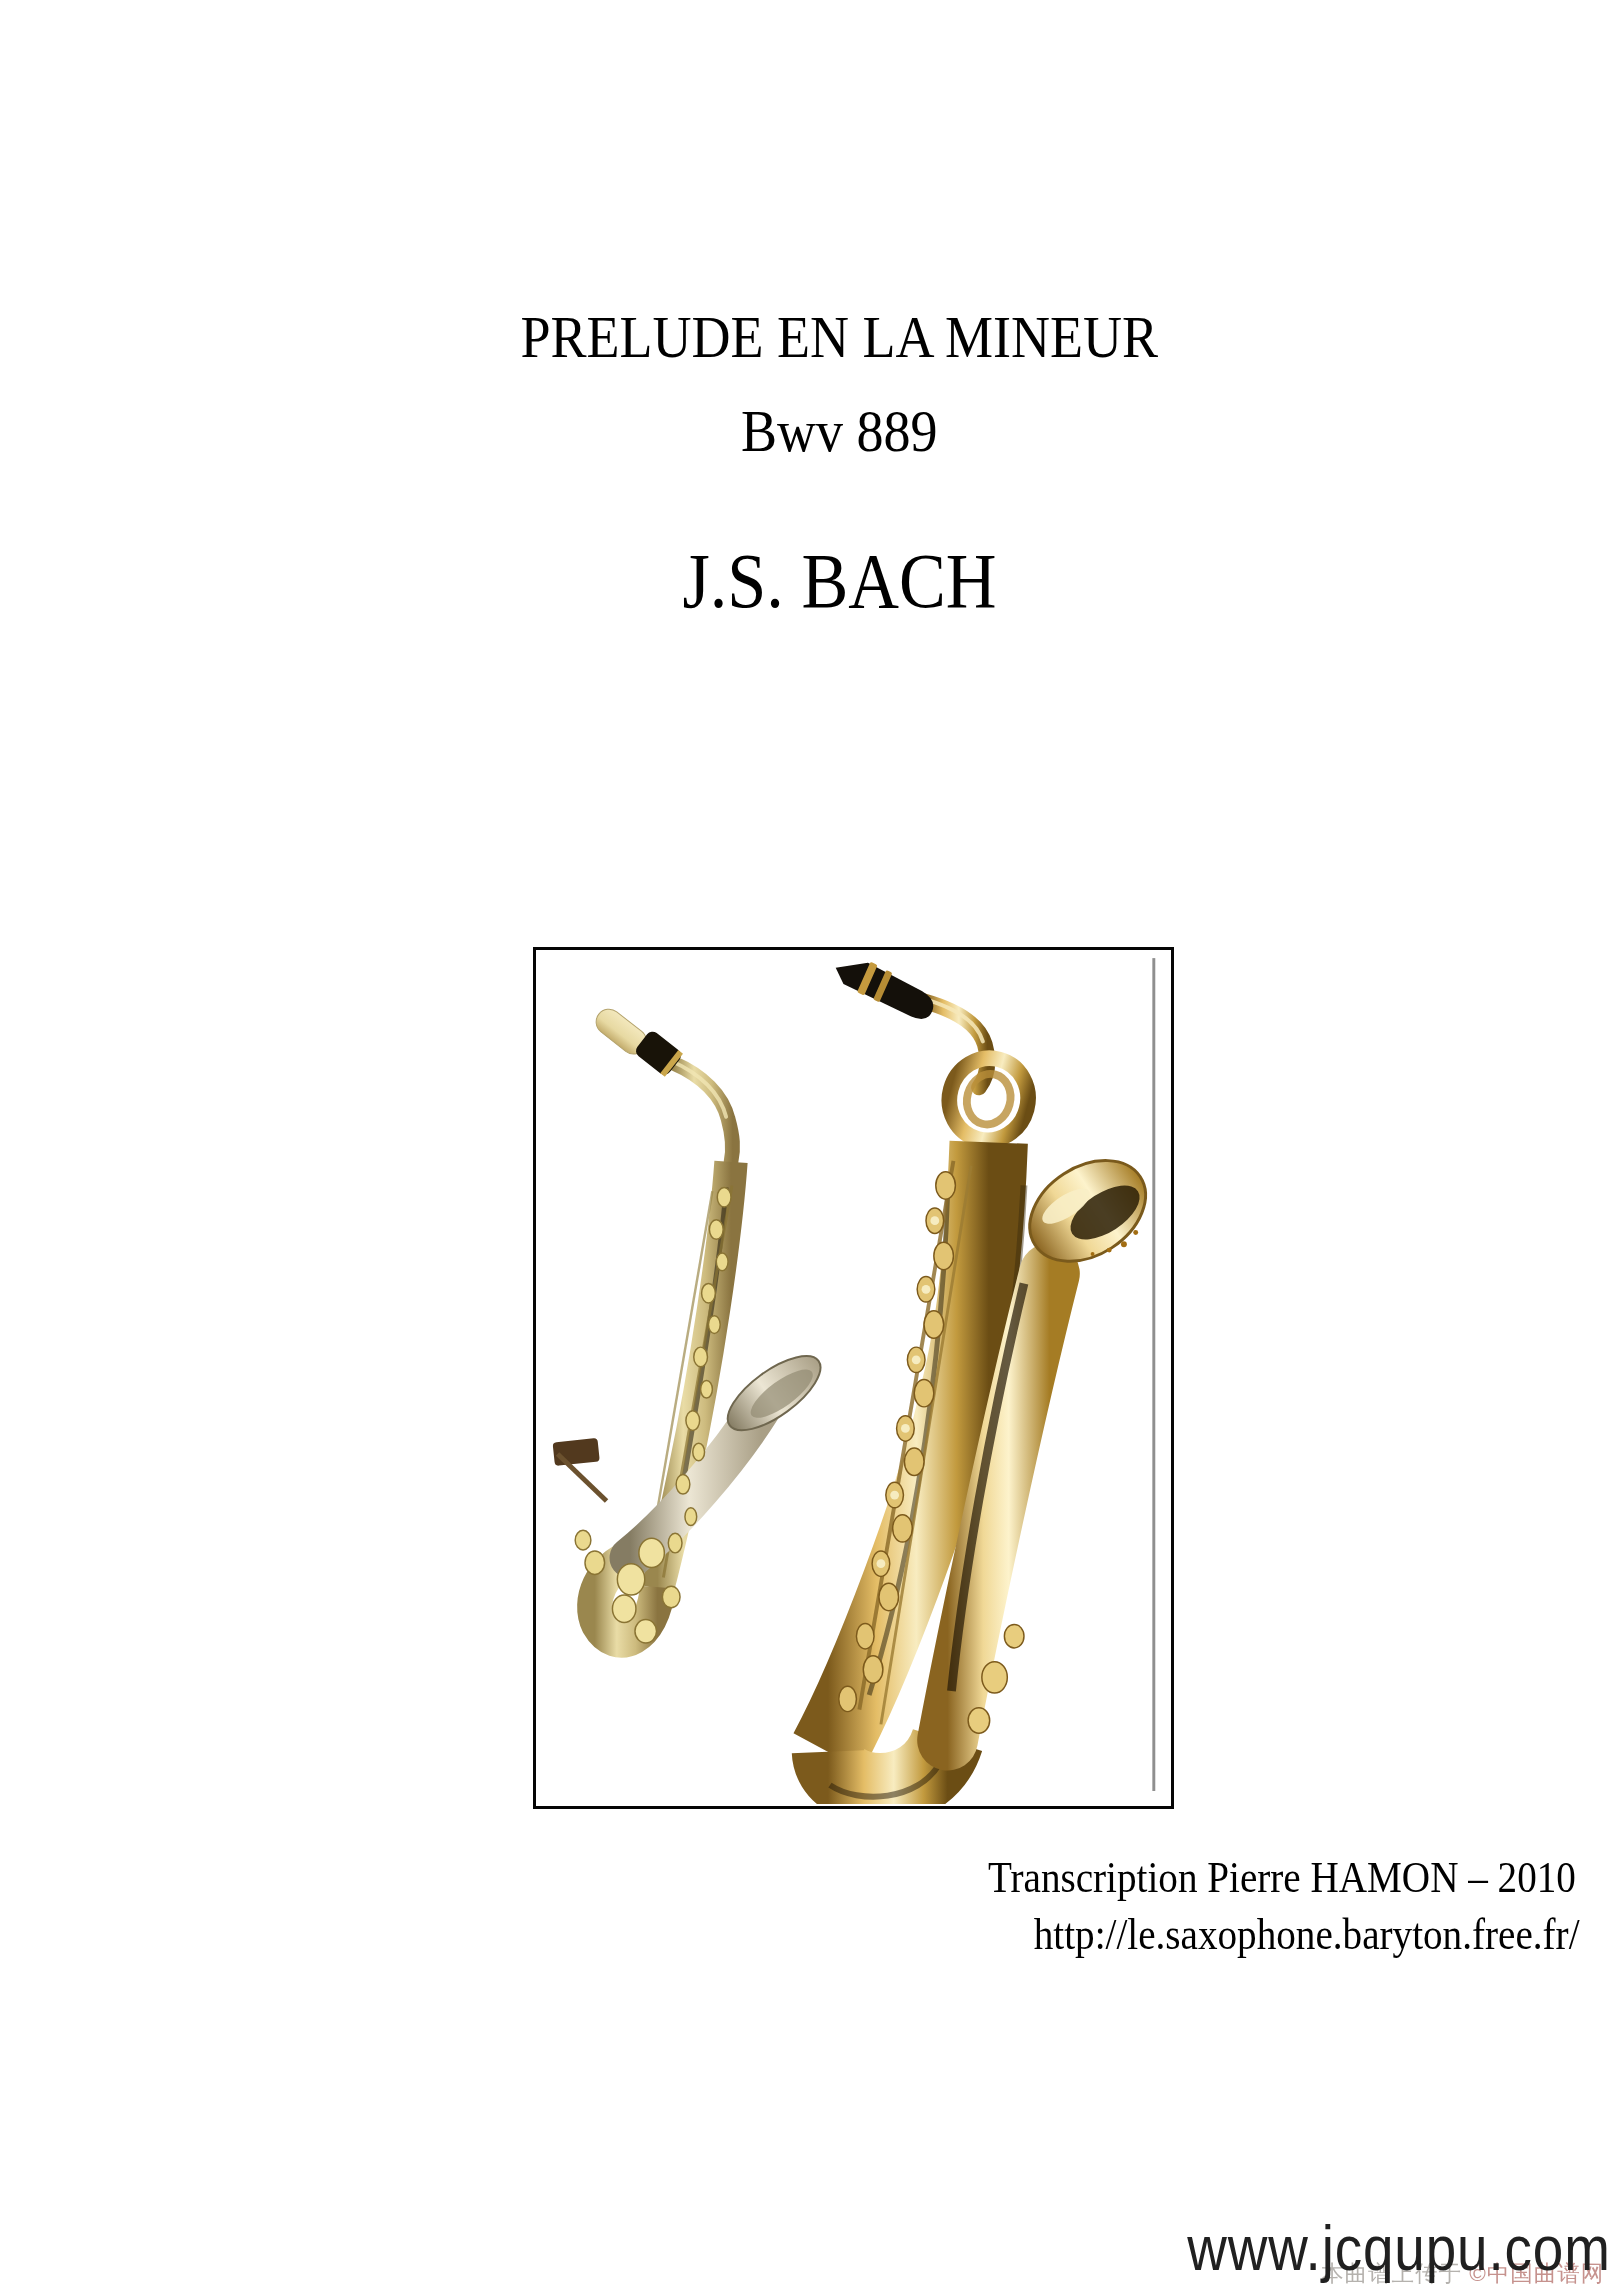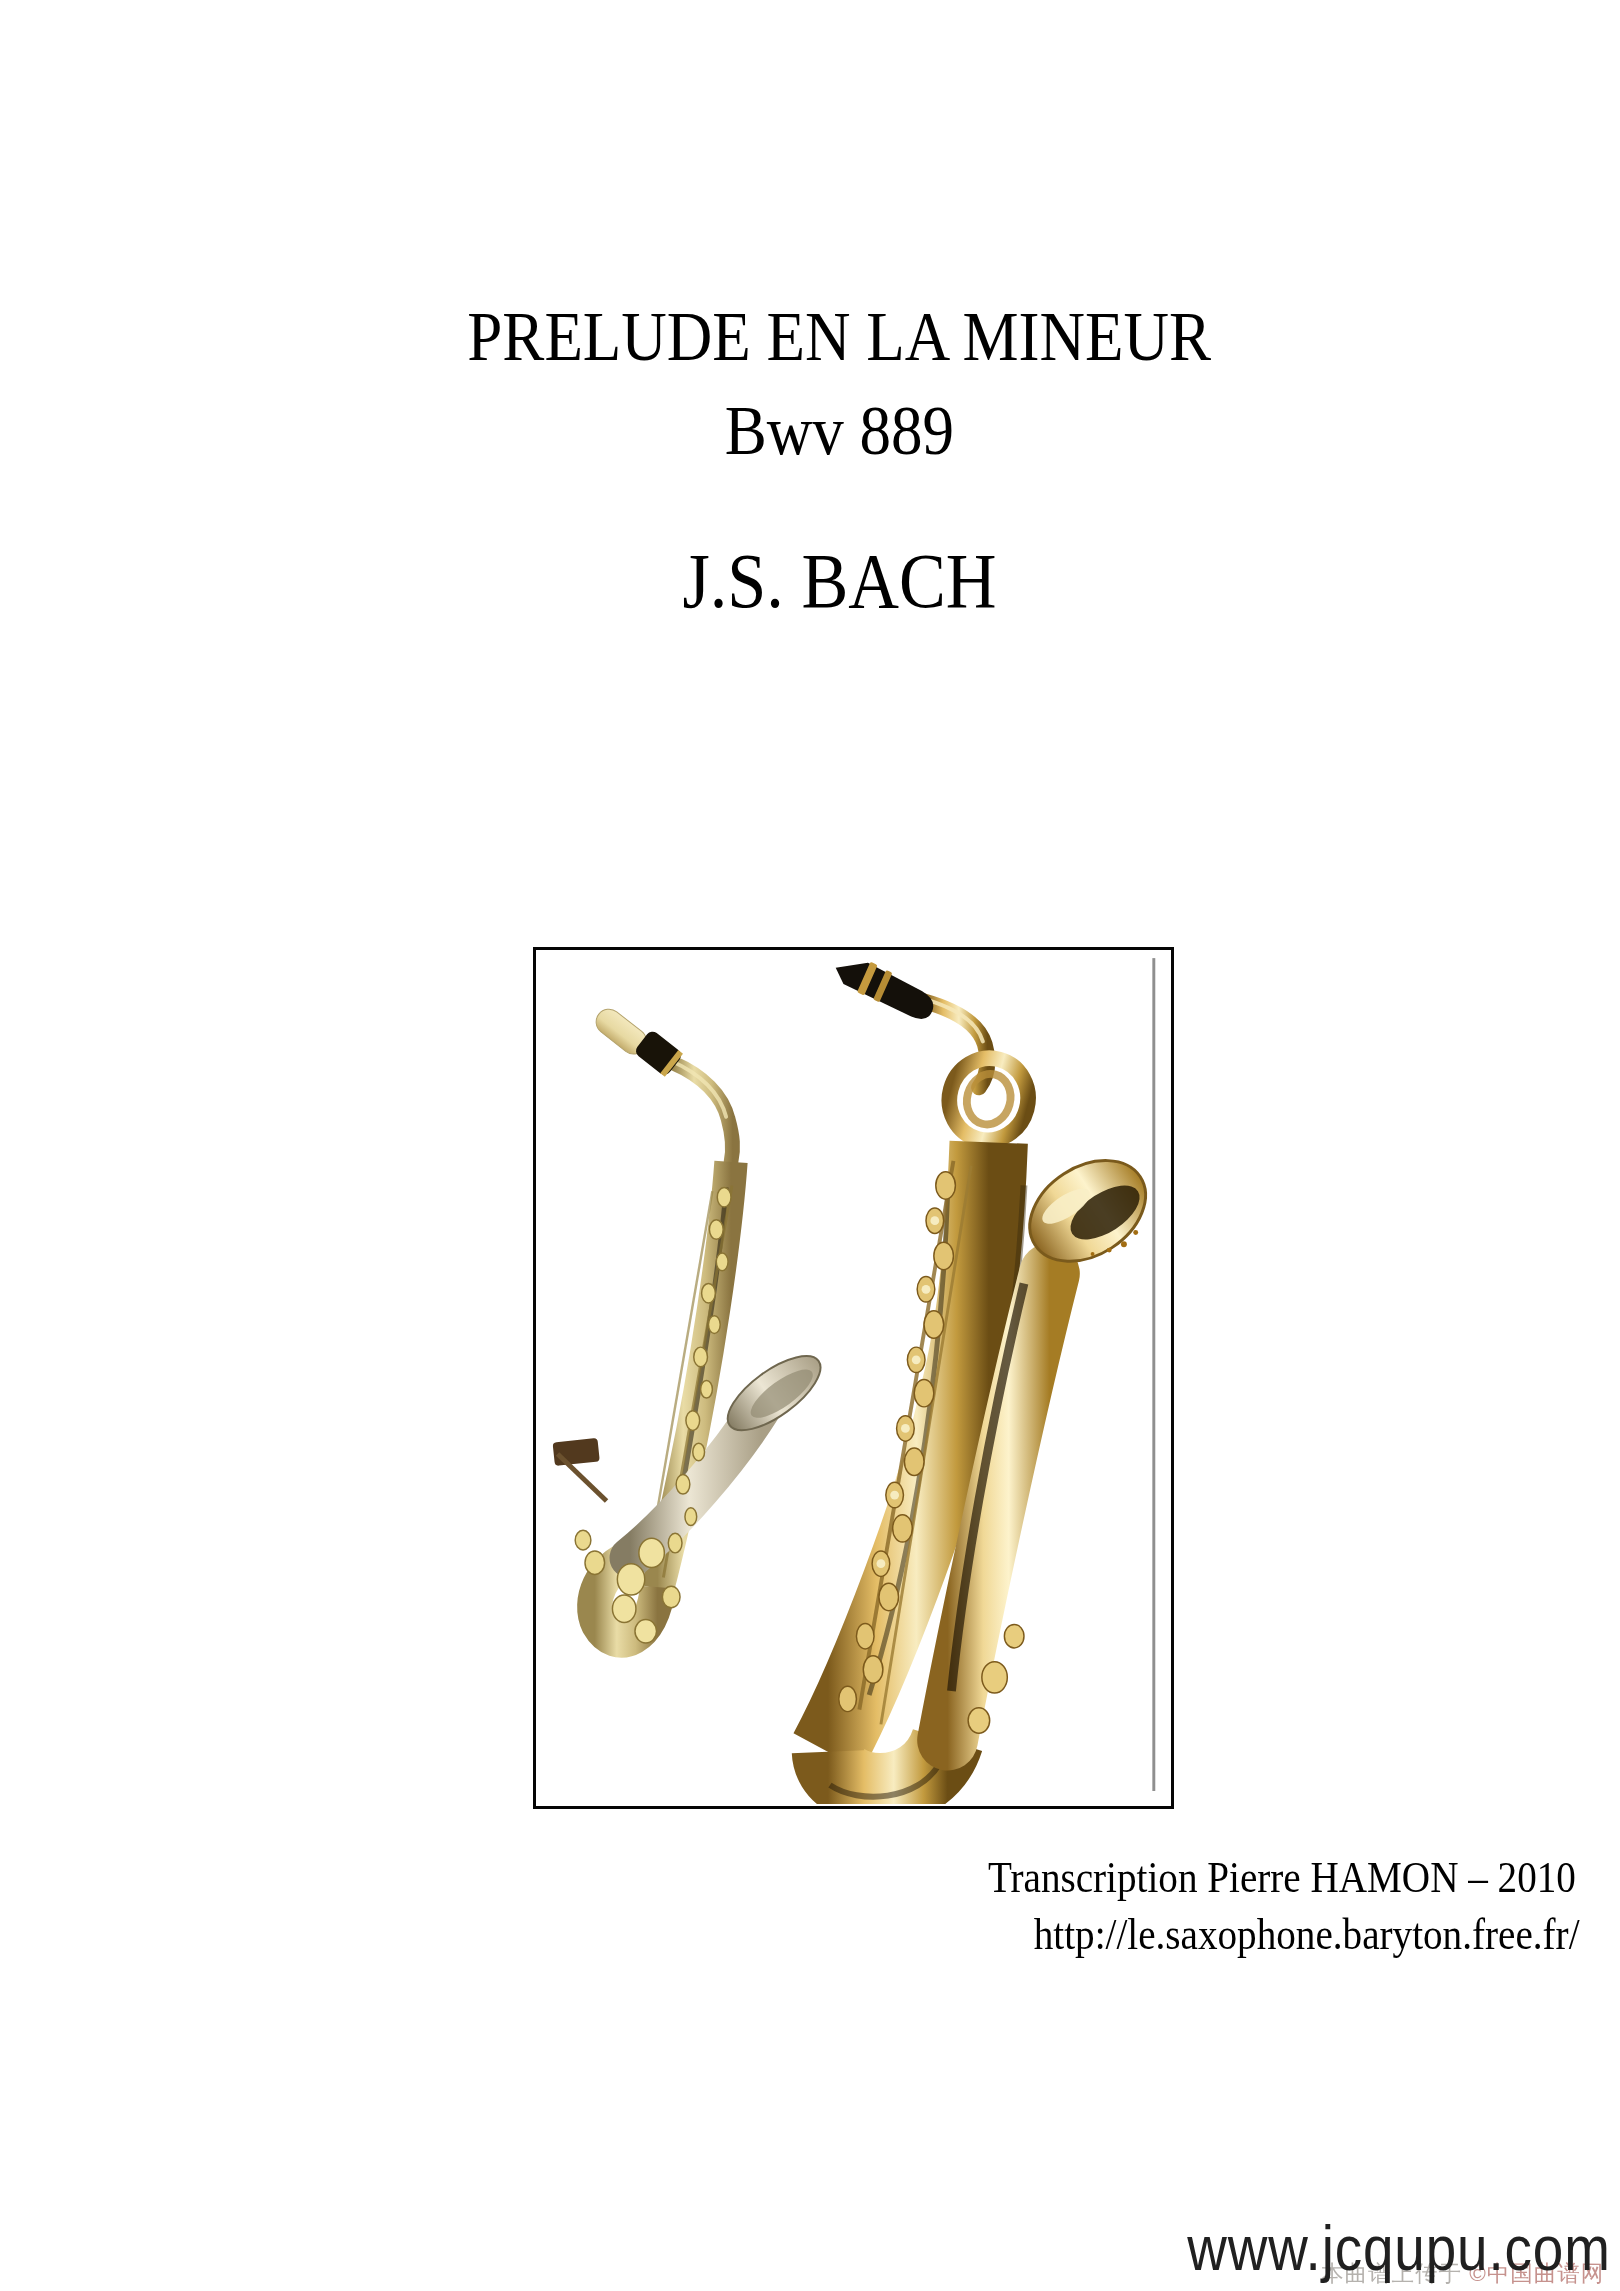--- a/index.html
+++ b/index.html
@@ -11,21 +11,21 @@
     font-family:"Liberation Serif", serif;
     color:#000;
     margin:0 auto;
   }
   .centerblock{
     position:absolute;left:59px;width:1561px;
     text-align:center;white-space:nowrap;
   }
   .squeeze{display:inline-block;transform:scaleX(0.9);transform-origin:50% 50%;white-space:nowrap;}
   .squeeze-sm{display:inline-block;transform:scaleX(0.87);transform-origin:50% 50%;white-space:nowrap;}
-  .title-block{top:290px;font-size:70px;line-height:94px;}
+  .title-block{top:290px;font-size:60px;line-height:94px;}
   .composer-block{top:534px;font-size:78px;line-height:94px;}
   .subtitle-block{top:696px;font-size:62px;line-height:77px;}
   .credits-block{top:1849px;font-size:45px;line-height:57px;text-align:right;}
   .photo-frame{
     position:absolute;left:533px;top:947px;width:641px;height:862px;
     border:3.9px solid #050505;box-sizing:border-box;background:#ffffff;
   }
   .photo-frame svg{display:block;width:633px;height:854px;}
   .site-url{
     position:absolute;right:9.8px;top:2211px;z-index:2;

